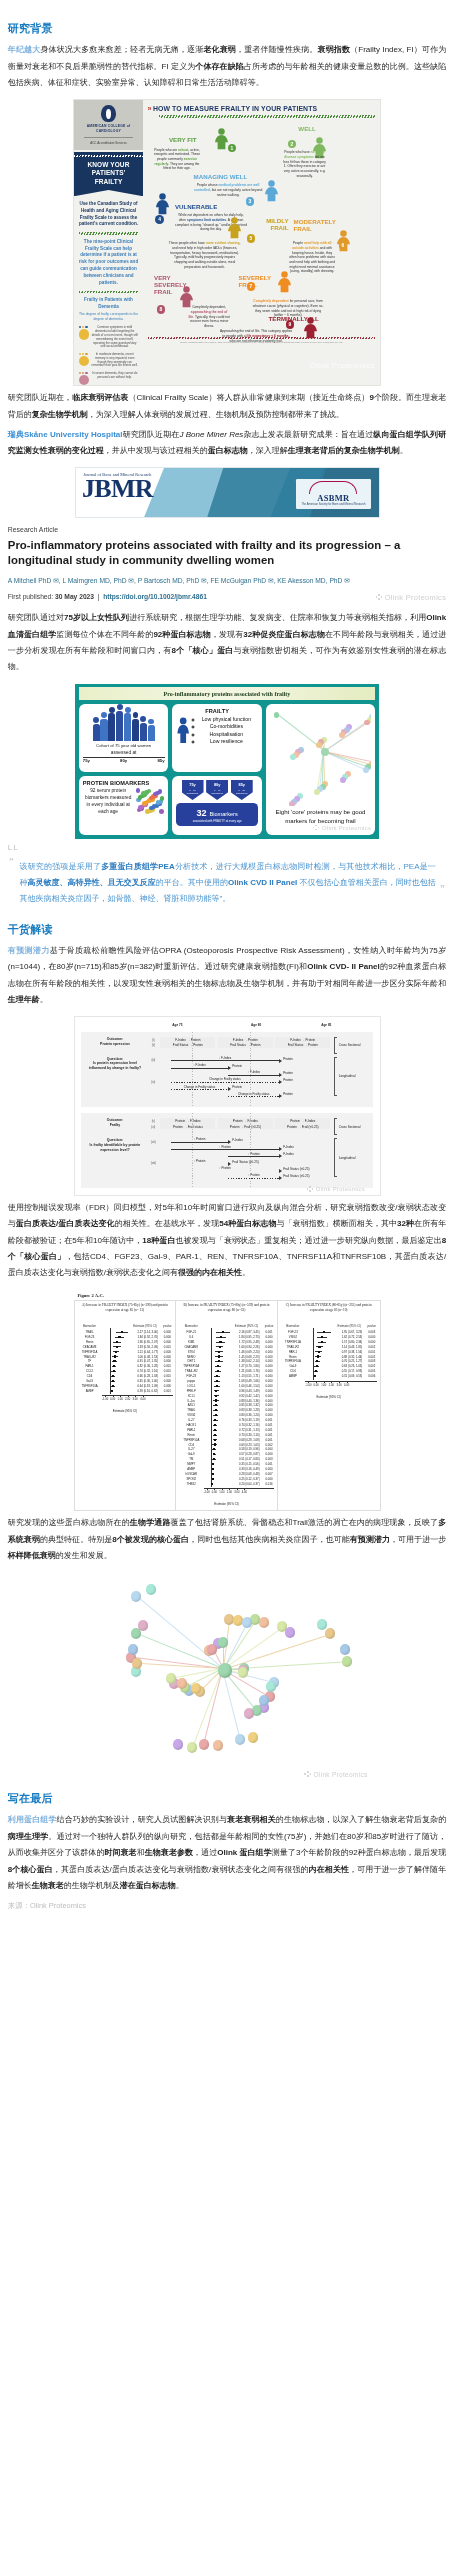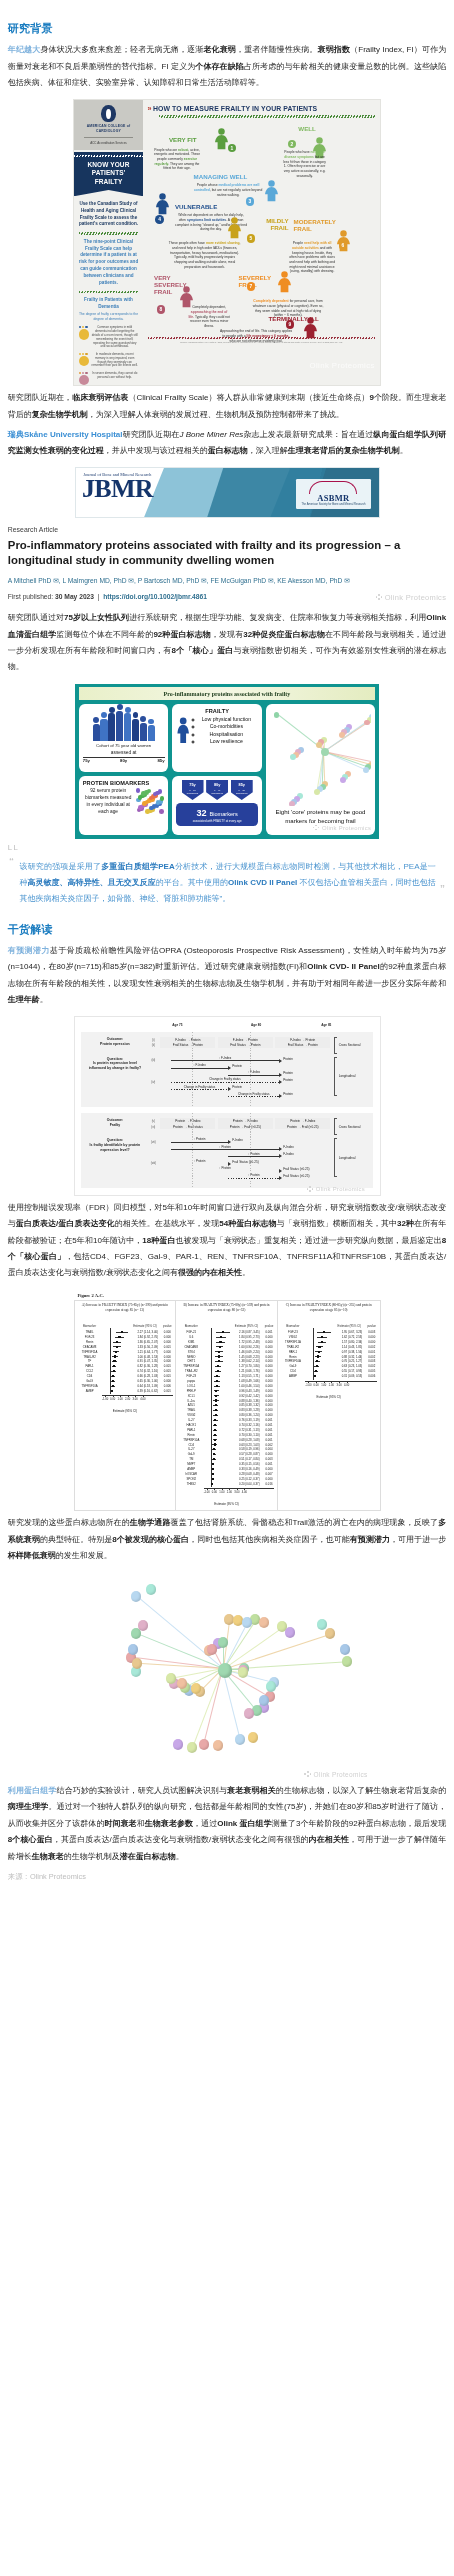--- a/index.html
+++ b/index.html
@@ -1554,20 +1554,21 @@
             <i style="left:0;top:2px"></i>
             <i style="left:2.6px;top:0"></i>
             <i style="left:5.2px;top:2px"></i>
             <i style="left:2.6px;top:3.9px"></i>
           </span>
         <span>Olink Proteomics</span>
       </span>
     </div>
   </div>
 
+  <h2 class="section-title">写在最后</h2>
 
   <p class="body-text">
     <span class="lead">利用蛋白组学</span><span>结合巧妙的实验设计，研究人员试图解决识别与</span><b>衰老衰弱相关</b><span>的生物标志物，以深入了解生物衰老背后复杂的</span><b>病理生理学</b><span>。通过对一个独特人群队列的纵向研究，包括都是年龄相同的女性(75岁)，并她们在80岁和85岁时进行了随访，从而收集并区分了该群体的</span><b>时间衰老</b><span>和</span><b>生物衰老参数</b><span>，通过</span><b>Olink 蛋白组学</b><span>测量了3个年龄阶段的92种蛋白标志物，最后发现</span><b>8个核心蛋白</b><span>，其蛋白质表达/蛋白质表达变化与衰弱指数/衰弱状态变化之间有很强的</span><b>内在相关性</b><span>，可用于进一步了解伴随年龄增长</span><b>生物衰老</b><span>的生物学机制及</span><b>潜在蛋白标志物</b><span>。</span>
   </p>
 
   <div class="source">来源：Olink Proteomics</div>
 
 </div>
 
 

